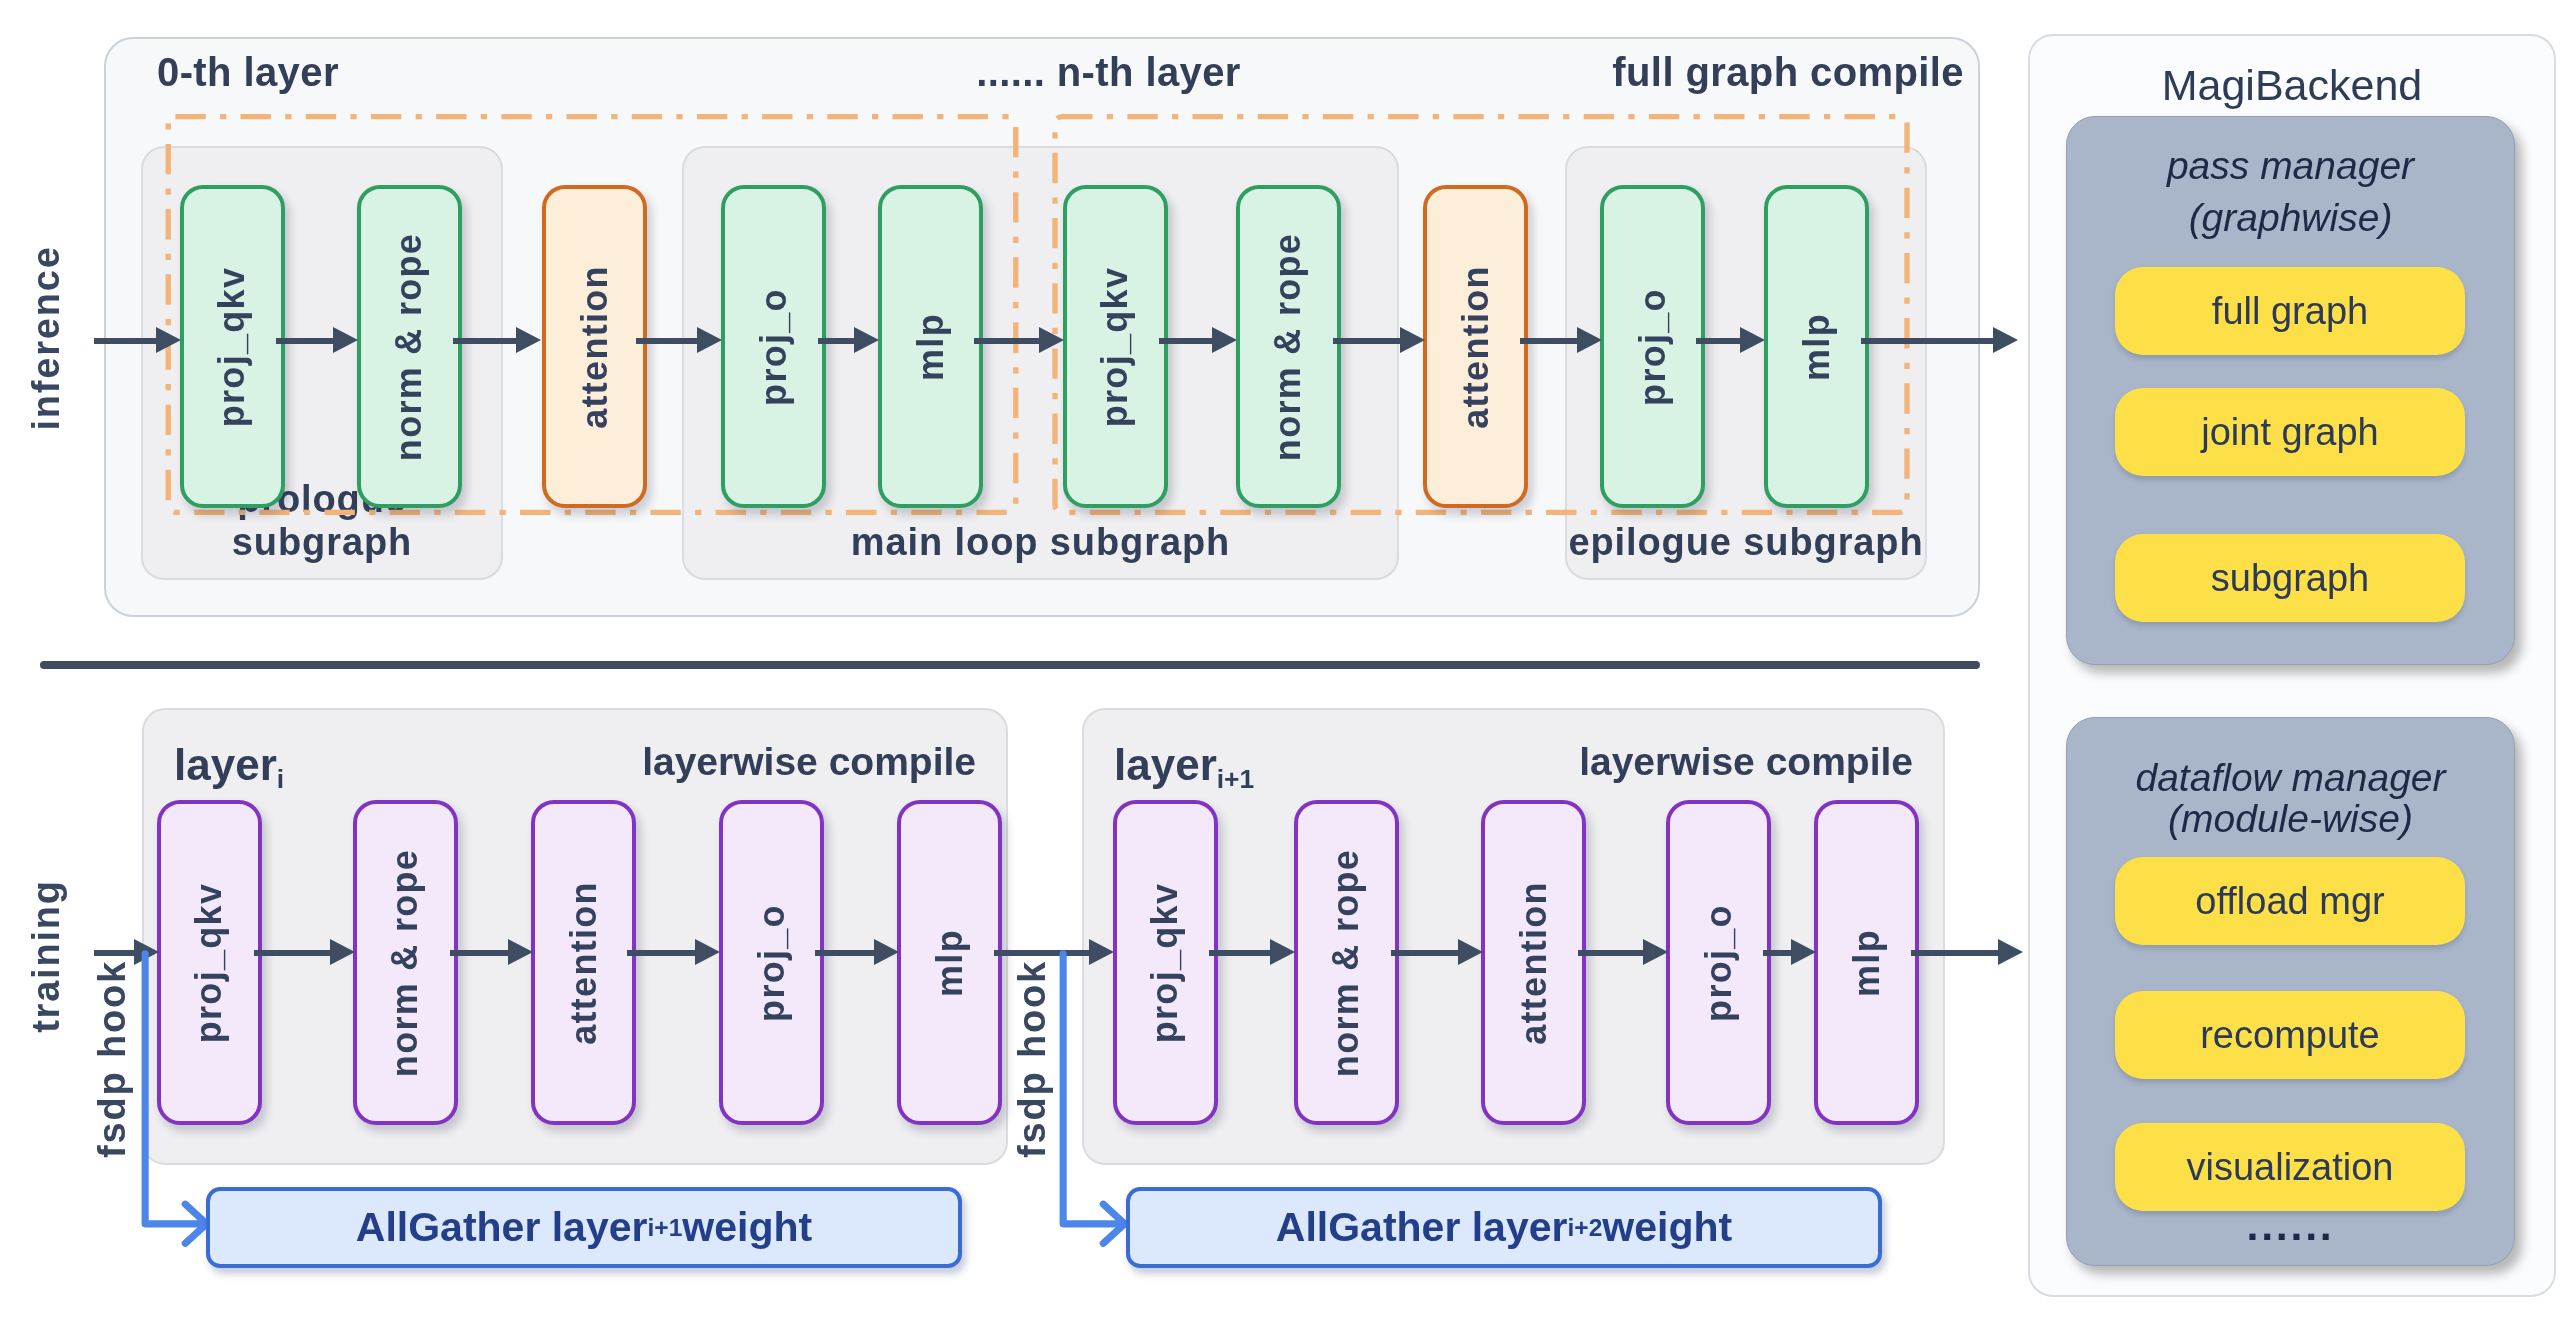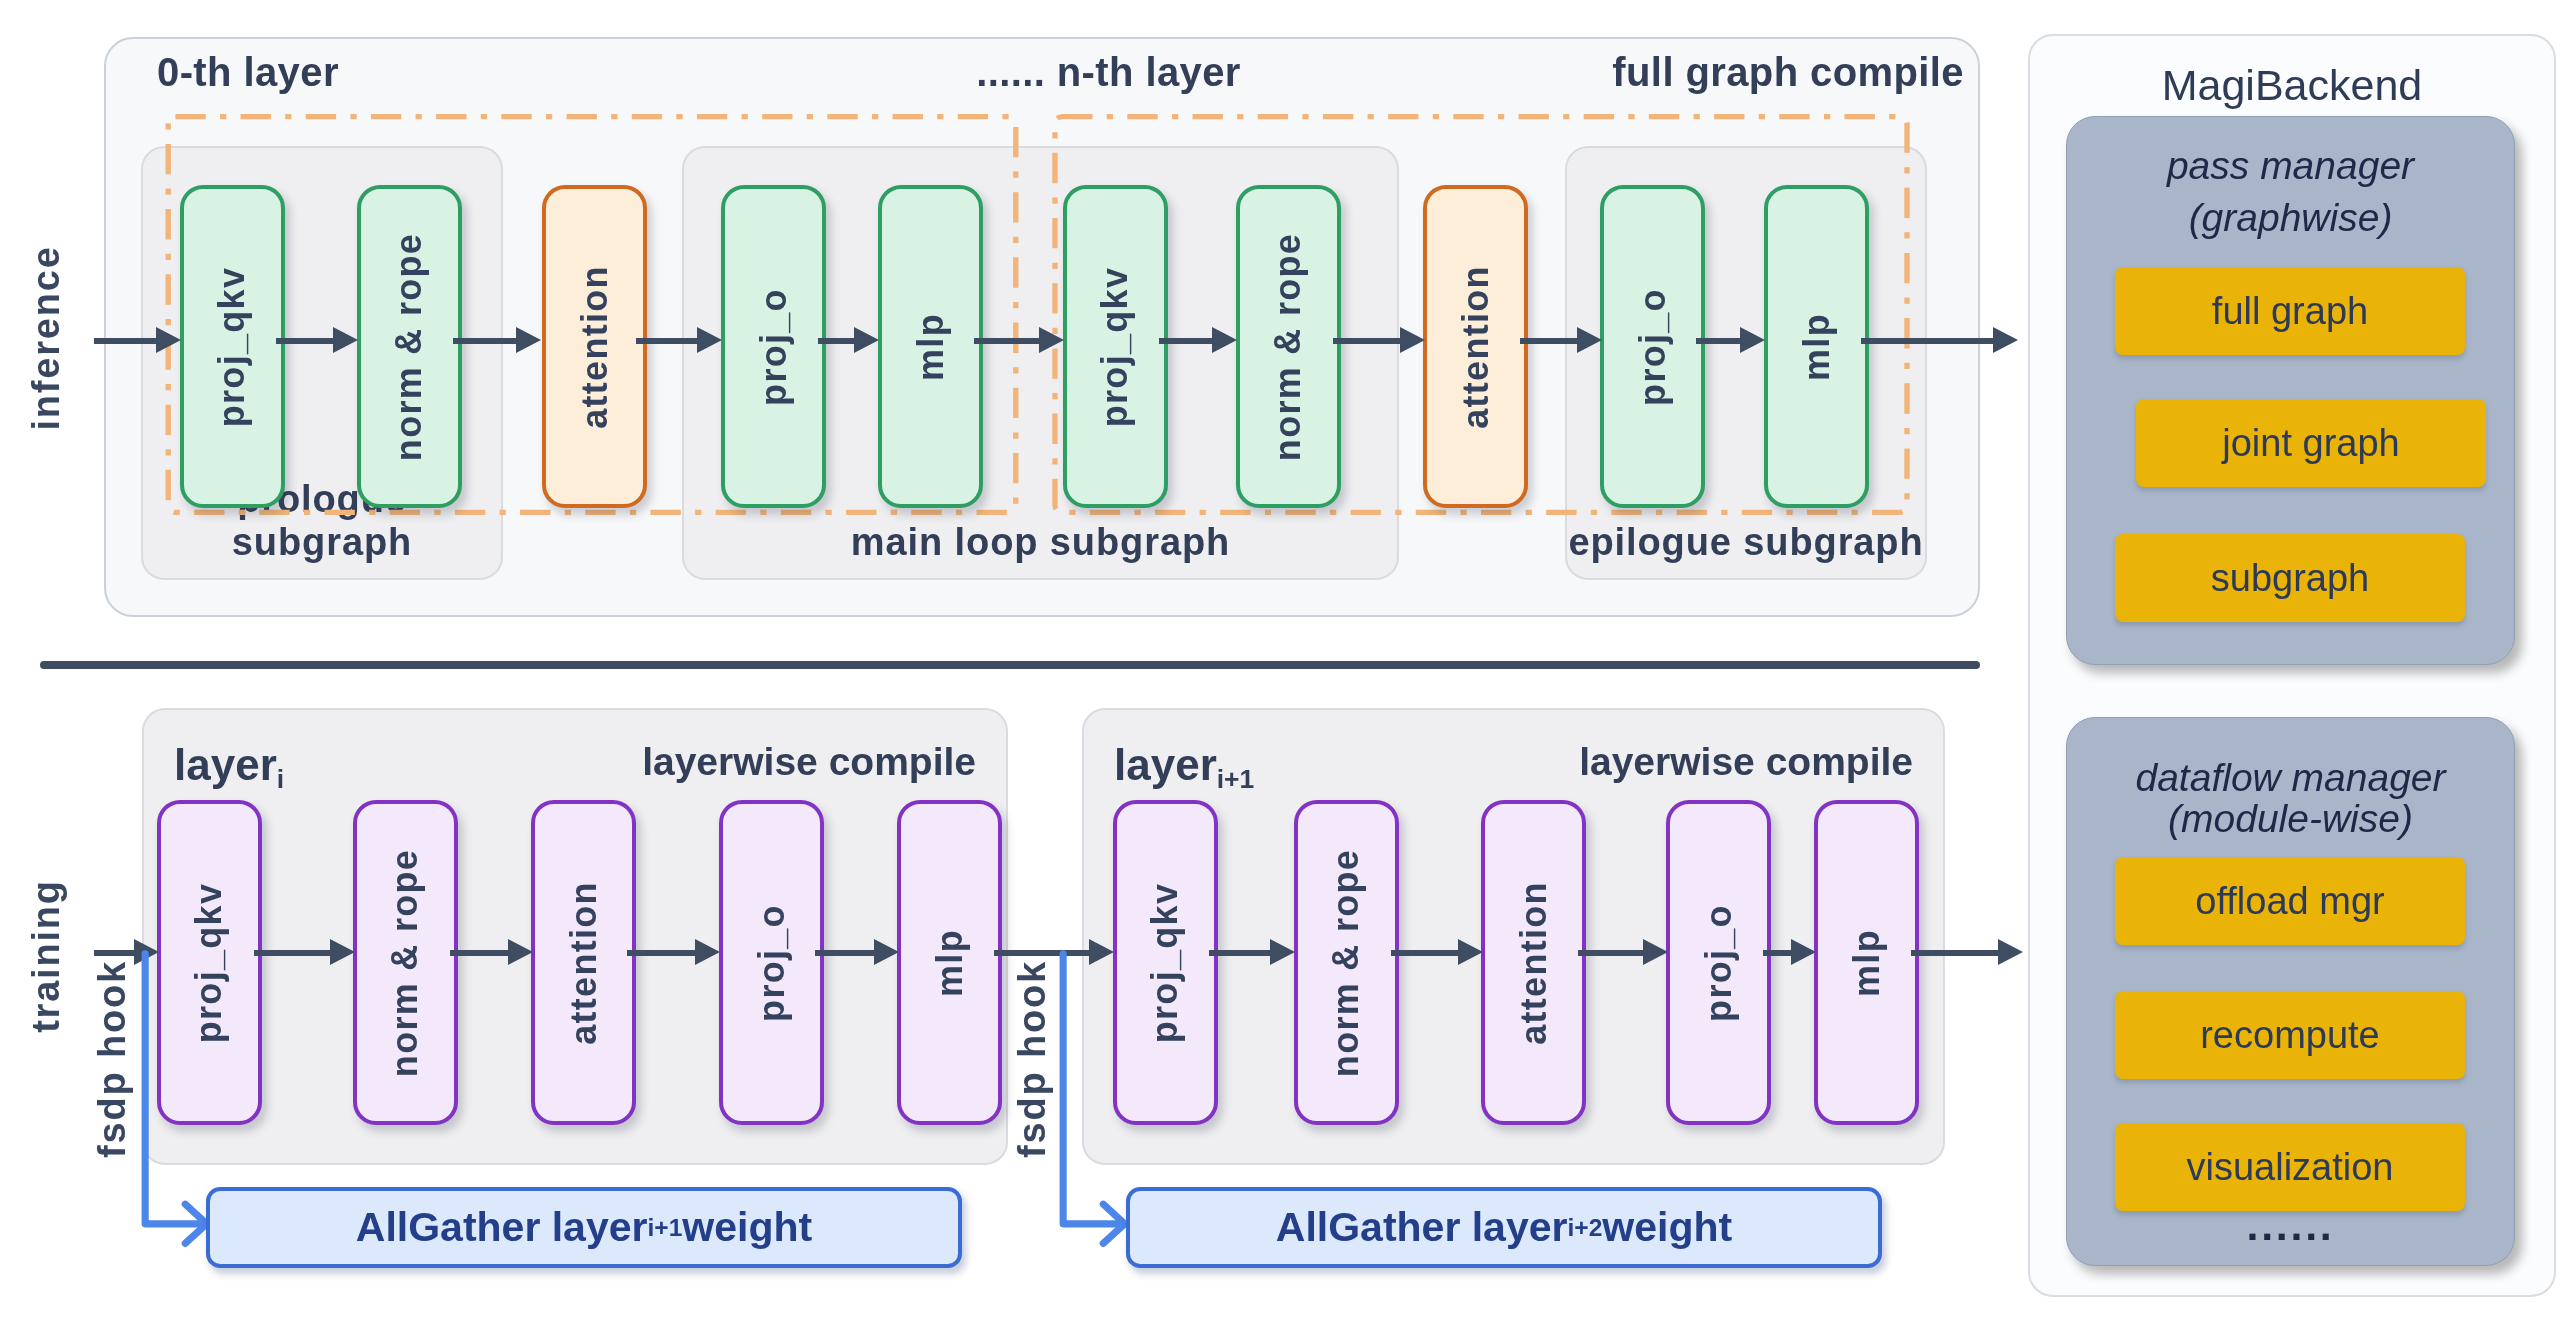--- a/index.html
+++ b/index.html
@@ -45,21 +45,21 @@
     border:4.5px solid #3a6cd4;border-radius:14.3px;display:flex;align-items:center;justify-content:center;
     font-size:41px;font-weight:600;color:#243f8a;box-shadow:3.6px 5.4px 7.2px rgba(40,60,120,.25);}
   
   .bpanel{position:absolute;left:2028px;top:34px;width:524px;height:1259px;
     background:#fbfcfd;border:2.7px solid #d9dce1;border-radius:25px;}
   .btitle{position:absolute;top:25px;left:0;right:0;text-align:center;font-size:43px;
     font-weight:500;color:#2f3c58;}
   .card{position:absolute;left:36px;width:447px;height:547px;background:#a9b6c9;
     border:1.8px solid #93a0b3;border-radius:29px;box-shadow:6.3px 8px 10.7px rgba(0,0,0,.28);}
   .ctitle{position:absolute;left:0;right:0;text-align:center;font-size:39px;font-weight:500;color:#1d2946;font-style:italic;}
-  .witem{position:absolute;left:48px;width:350px;height:88px;background:#eab308;border-radius:8px;
+  .witem{position:absolute;left:48px;width:350px;height:88px;background:#fde047;border-radius:28px;
     display:flex;align-items:center;justify-content:center;font-size:38px;color:#2c3a57;
     box-shadow:0 3.6px 5.4px rgba(30,40,60,.18);}
   .cdots{position:absolute;left:0;right:0;text-align:center;font-size:43px;font-weight:700;
     color:#1d2946;letter-spacing:2.7px;}
   svg{position:absolute;}
 </style>
 </head>
 <body>
 
 <div class="canvas">
@@ -216,21 +216,21 @@
       <span> weight</span>
   </div>
 
   <div class="bpanel">
     <div class="btitle">MagiBackend</div>
 
     <div class="card" style="top:80px;">
       <div class="ctitle" style="top:27px;">pass manager</div>
       <div class="ctitle" style="top:79px;">(graphwise)</div>
       <div class="witem" style="top:150px;">full graph</div>
-      <div class="witem" style="top:282px;margin-left:21px;">joint graph</div>
+      <div class="witem" style="top:271px;">joint graph</div>
       <div class="witem" style="top:417px;">subgraph</div>
     </div>
 
     <div class="card" style="top:681px;">
       <div class="ctitle" style="top:27px;margin-top:11px;">dataflow manager</div>
       <div class="ctitle" style="top:79px;">(module-wise)</div>
       <div class="witem" style="top:139px;">offload mgr</div>
       <div class="witem" style="top:273px;">recompute</div>
       <div class="witem" style="top:405px;">visualization</div>
       <div class="cdots" style="top:483px;">......</div>

